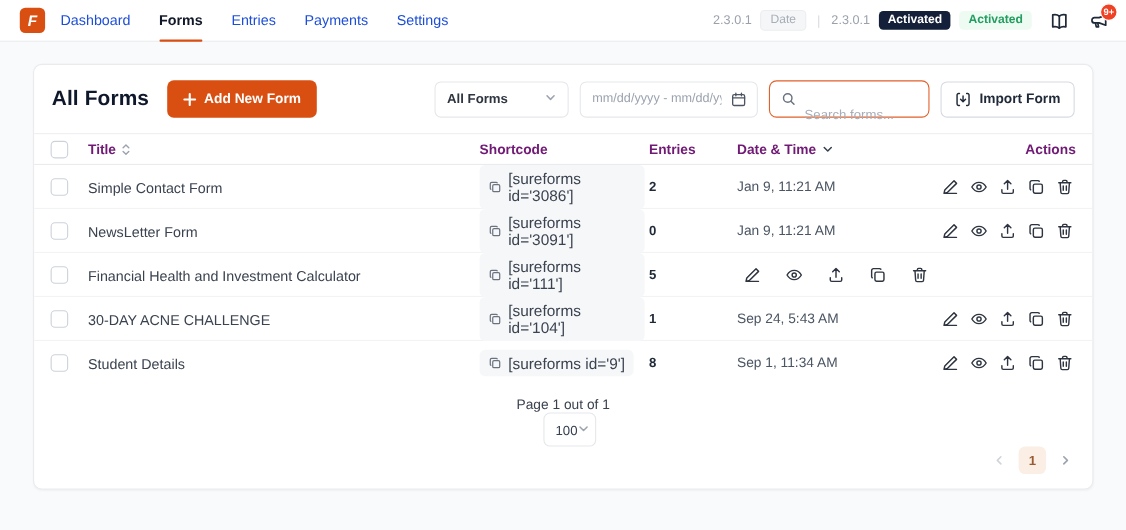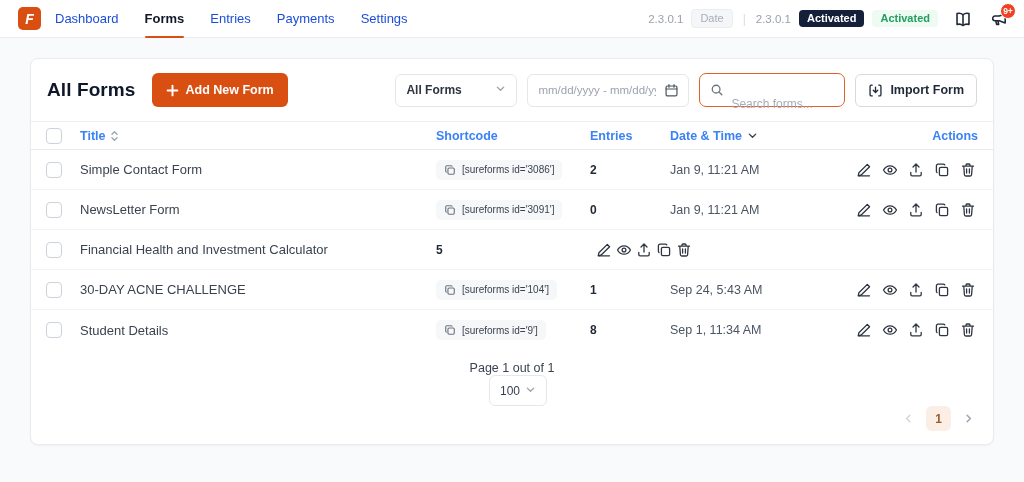--- a/index.html
+++ b/index.html
@@ -64,42 +64,42 @@
   .search-box input::placeholder { color:#A7ADB7; }
   .btn-secondary { display:inline-flex; align-items:center; gap:7px; background:#fff;
     border:1px solid #D6DAE0; border-radius:6px; height:33px; padding:0 12px;
     font-size:12.5px; font-weight:700; color:#1F2937; cursor:pointer; font-family:inherit; }
   .btn-secondary svg { width:15px; height:15px; }
 
   
   .tbl-grid { display:grid; grid-template-columns:30px minmax(0,1fr) 150px 76px 176px 128px;
     align-items:center; padding:0 15px; column-gap:4px; }
   .tbl-head { height:29px; border-top:1px solid #EDEFF2; border-bottom:1px solid #E9EBEE; }
-  .th { font-size:12.5px; font-weight:700; color:#3b82f6; display:flex; align-items:center; gap:5px; }
+  .th { font-size:12.5px; font-weight:700; color:#701a75; display:flex; align-items:center; gap:5px; }
   .th-actions { justify-content:flex-end; }
   .sort-icon, .hdr-chev { color:#9CA3AF; display:inline-flex; }
   .hdr-chev { color:#374151; }
   .row { height:40px; border-bottom:1px solid #F1F3F5; }
   .row:last-child { border-bottom:none; }
   .cb { width:16px; height:16px; border:1px solid #CBD2DA; border-radius:4px;
     background:#fff; appearance:none; cursor:pointer; display:block; }
   .cell-title { font-size:13px; color:#3B4350; white-space:nowrap; overflow:hidden; }
   .shortcode-pill { display:inline-flex; align-items:center; gap:6px; background:#F6F7F8;
-    border-radius:5px; padding:4px 8px; font-size:10px; color:#3B4350; cursor:pointer; max-width:100%; }
+    border-radius:5px; padding:4px 8px; font-size:14px; color:#3B4350; cursor:pointer; max-width:100%; }
   .shortcode-pill svg { width:12px; height:12px; color:#6B7280; flex:none; }
   .cell-entries { font-size:12px; color:#1F2937; font-weight:600; }
   .cell-date { font-size:12.5px; color:#4B5563; white-space:nowrap; }
   .cell-actions { display:flex; align-items:center; justify-content:space-between; padding-left:4px; }
   .act-btn { background:none; border:none; padding:2px; cursor:pointer; color:#2E3540; display:flex; }
   .act-btn svg { width:16px; height:16px; }
 
   
   .card-footer { display:flex; align-items:center; padding:11px 16px 13px;flex-direction:column; }
   .page-info { font-size:12.5px; color:#3B4350; }
-  .per-page { width:58px; height:31px; margin-left:12px; font-weight:400; color:#374151; }
+  .per-page { width:48px; height:31px; margin-left:12px; font-weight:400; color:#374151; }
   .pagination { margin-left:auto; display:flex; align-items:center; gap:9px; }
   .pg-chev { background:none; border:none; cursor:pointer; display:flex; padding:2px; }
   .pg-chev.prev { color:#D1D5DB; }
   .pg-chev.next { color:#9CA3AF; }
   .pg-current { width:25px; height:25px; border-radius:6px; background:#FAEEE5;
     color:#9A5B33; font-size:12px; font-weight:600; display:flex; align-items:center;
     justify-content:center; cursor:pointer; }
 </style>
 </head>
 <body>
@@ -314,20 +314,29 @@
           <path d="M2.5 4.2h11M6 4.2V3a1 1 0 011-1h2a1 1 0 011 1v1.2M3.8 4.2l.6 8.6a1.3 1.3 0 001.3 1.2h4.6a1.3 1.3 0 001.3-1.2l.6-8.6"></path>
           <path d="M6.6 7v4M9.4 7v4"></path>
         </svg>
       </button>
     </div>
   </div>
 
   <div class="tbl-grid row">
     <input type="checkbox" class="cb" style="">
     <div class="cell-title">Financial Health and Investment Calculator</div>
+    <div>
+      <span class="shortcode-pill">
+        <svg viewBox="0 0 14 14" fill="none" stroke="currentColor" stroke-width="1.3" stroke-linecap="round" stroke-linejoin="round">
+          <rect x="4.6" y="4.6" width="7.4" height="7.4" rx="1.4"></rect>
+          <path d="M2.6 9.4a1.5 1.5 0 01-.6-1.2V3.5A1.5 1.5 0 013.5 2h4.7c.5 0 .9.2 1.2.6"></path>
+        </svg>
+        <span>[sureforms id='111']</span>
+      </span>
+    </div>
     <div class="cell-entries">5</div>
     <div class="cell-actions">
       <button class="act-btn">
         <svg viewBox="0 0 16 16" fill="none" stroke="currentColor" stroke-width="1.3" stroke-linecap="round" stroke-linejoin="round">
           <path d="M11.3 2.4l2.3 2.3L5.2 13l-3 .8.7-3.1 8.4-8.3z"></path>
                 <path d="M3 13.8h10.5"></path>
         </svg>
       </button>
       <button class="act-btn">
         <svg viewBox="0 0 16 16" fill="none" stroke="currentColor" stroke-width="1.3" stroke-linecap="round" stroke-linejoin="round">

